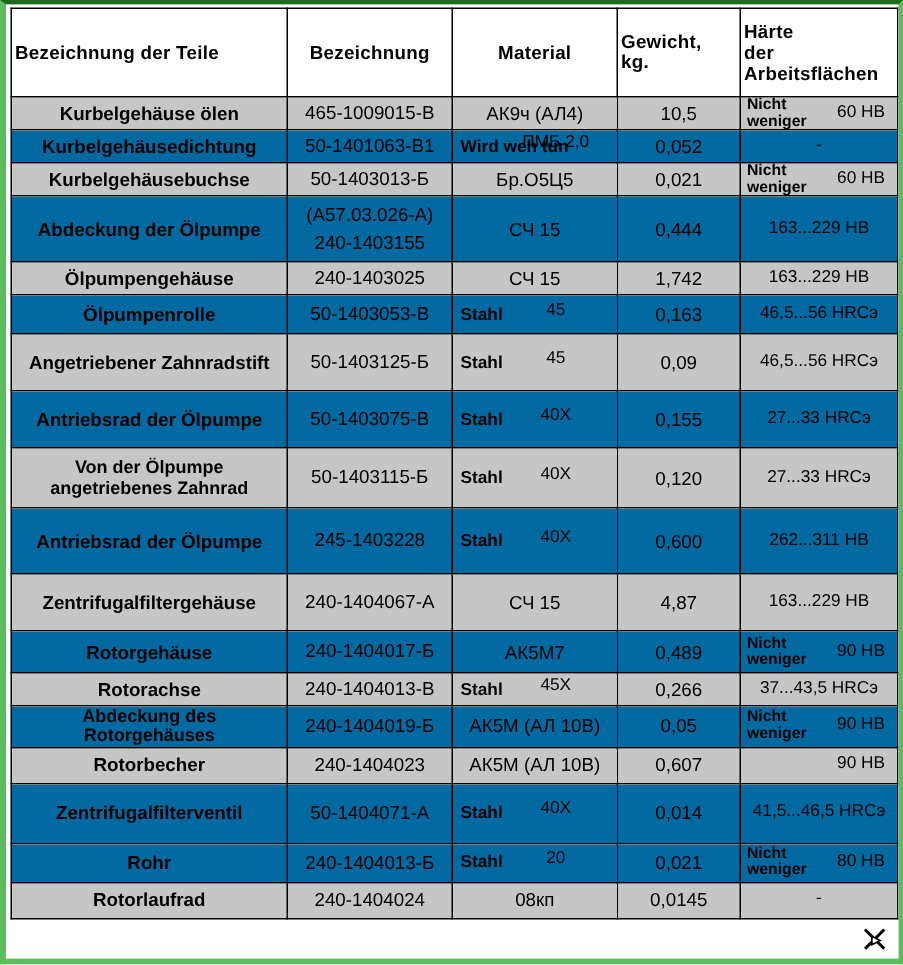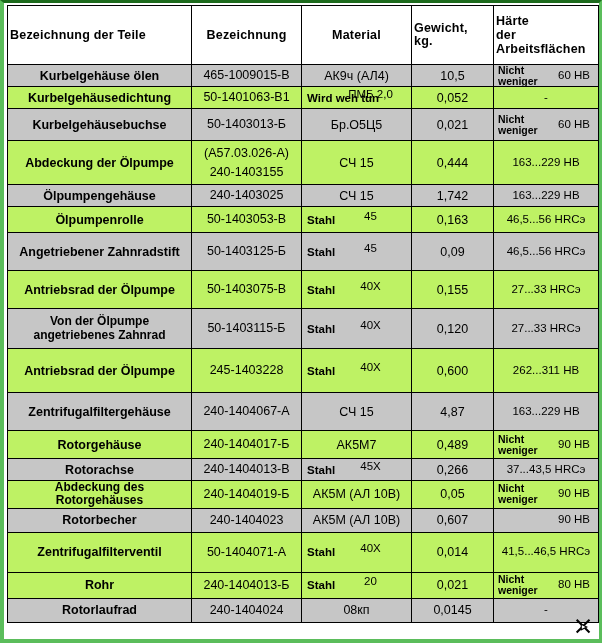--- a/index.html
+++ b/index.html
@@ -59,21 +59,21 @@
     font-size: 15px;
     letter-spacing: .2px;
   }
   th.h-name   { text-align: left; padding-left: 8px; font-size: 14.5px; }
   th.h-desig  { text-align: center; font-size: 14.5px; }
   th.h-mat    { text-align: center; font-size: 15px; }
   th.h-wt     { text-align: left; padding-left: 8px; font-size: 15px; line-height: 1.08; }
   th.h-hard   { text-align: left; padding-left: 6px; font-size: 12.6px; line-height: 1.12; font-weight: bold; }
 
   tbody tr.shaded td { background: #c6c6c6; }
-  tbody tr.plain  td { background: #bef264; }
+  tbody tr.plain  td { background: #0369a1; }
 
   td.name {
     text-align: center;
     font-weight: bold;
     font-size: 13.5px;
     line-height: 1.12;
     padding-left: 4px;
     padding-right: 4px;
   }
   td.name.small { font-size: 12px; font-weight: bold; }
@@ -203,21 +203,21 @@
             <td class="mat">
               <span class="matwrap"><span class="steel">Wird weh tun</span><span class="grade">ПМБ 2,0</span></span>
             </td>
             <td class="wt">0,052</td>
             <td class="hard">
               <span class="hwrap">
                 <span class="hv center">-</span>
               </span>
             </td>
           </tr>
-          <tr class="shaded" style="height: 32px;">
+          <tr class="shaded" style="height: 22px;">
             <td class="name">Kurbelgehäusebuchse</td>
             <td class="desig">50-1403013-Б</td>
             <td class="mat">
               <span class="matwrap"><span>Бр.О5Ц5</span></span>
             </td>
             <td class="wt">0,021</td>
             <td class="hard">
               <span class="hwrap">
                 <span class="nw">Nicht weniger</span>
                 <span class="hv">60 HB</span>

